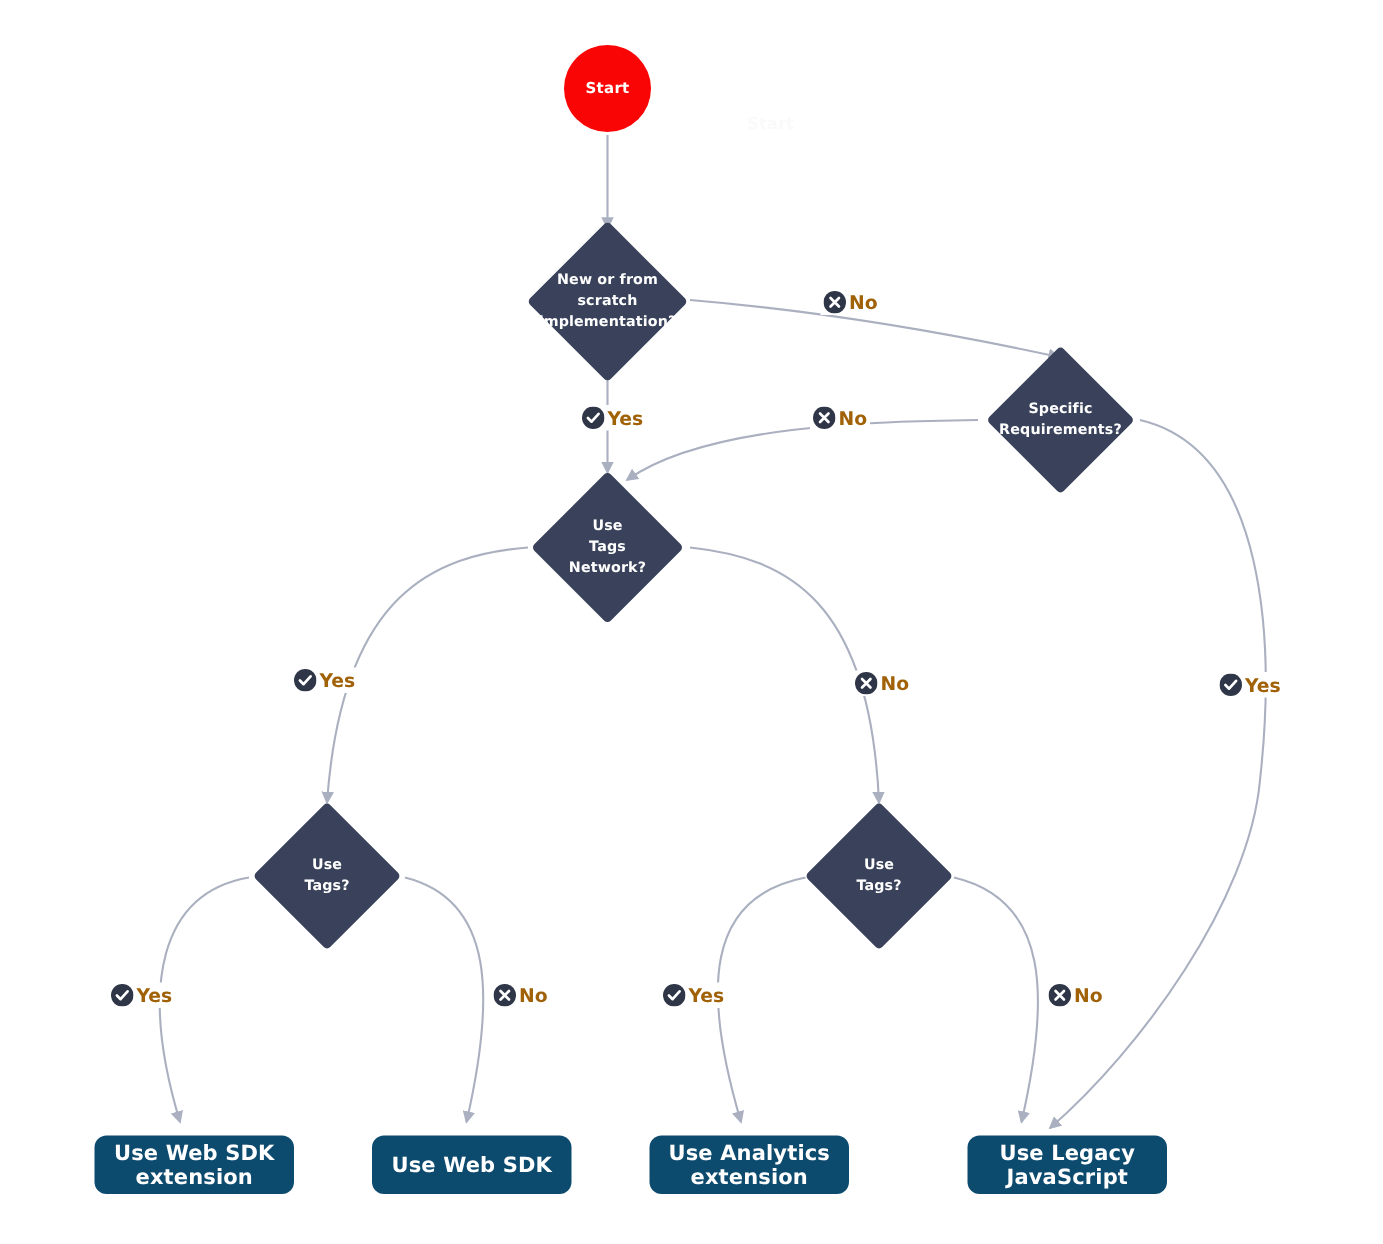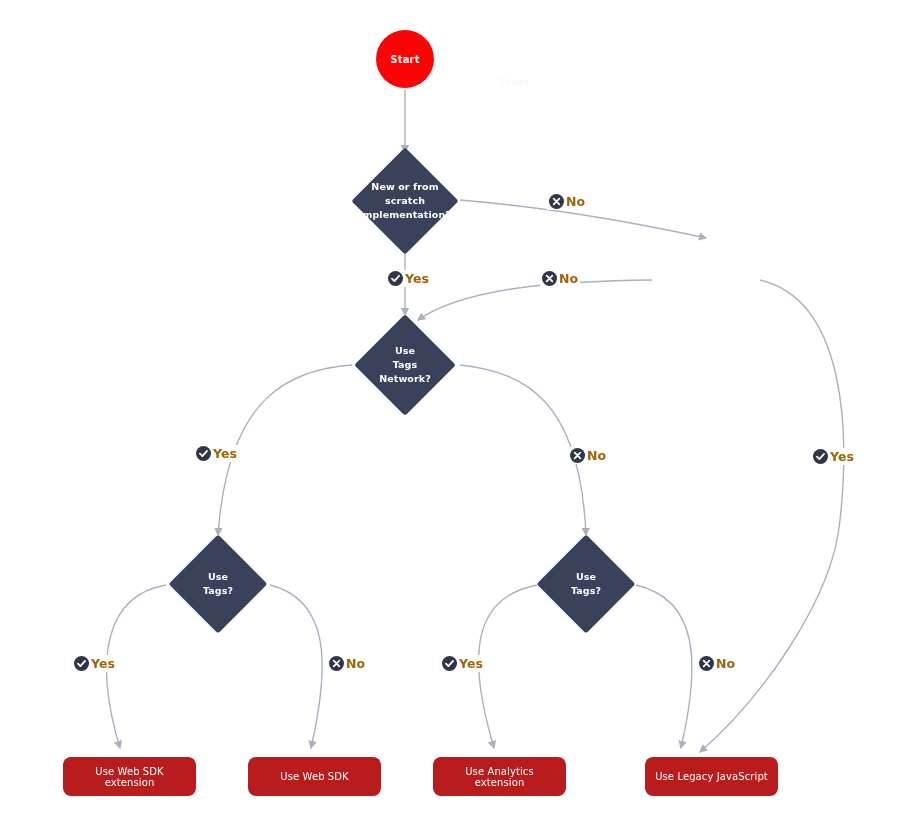--- a/index.html
+++ b/index.html
@@ -79,28 +79,28 @@
     font-weight: bold;
     line-height: 1.45;
     text-align: center;
     letter-spacing: .1px;
     pointer-events: none;
   }
 
   
   .result-box {
     position: absolute;
-    background: #b91c1c;
+    background: #0c4a6e;
     border-radius: 8px;
     display: flex;
     align-items: center;
     justify-content: center;
     color: #ffffff;
-    font-size: 10px;
-    font-weight: normal;
+    font-size: 14px;
+    font-weight: bold;
     letter-spacing: .1px;
     text-align: center;
     padding: 0 6px;
     box-sizing: border-box;
   }
 
   
   .edge-label {
     position: absolute;
     display: flex;
@@ -166,20 +166,27 @@
 
   <div class="diamond-wrap" style="left:367px; top:163px; width:76px; height:76px;">
     <div class="diamond-shape"></div>
     <div class="diamond-text" style="width:116px; left:-20px;">
       <span>New or from</span>
       <span>scratch</span>
       <span>implementation?</span>
     </div>
   </div>
 
+  <div class="diamond-wrap" style="left:672px; top:245px; width:70px; height:70px;">
+    <div class="diamond-shape"></div>
+    <div class="diamond-text" style="width:110px; left:-20px;">
+      <span>Specific</span>
+      <span>Requirements?</span>
+    </div>
+  </div>
 
   <div class="diamond-wrap" style="left:369px; top:329px; width:72px; height:72px;">
     <div class="diamond-shape"></div>
     <div class="diamond-text" style="width:104px; left:-16px;">
       <span>Use</span>
       <span>Tags</span>
       <span>Network?</span>
     </div>
   </div>
 

